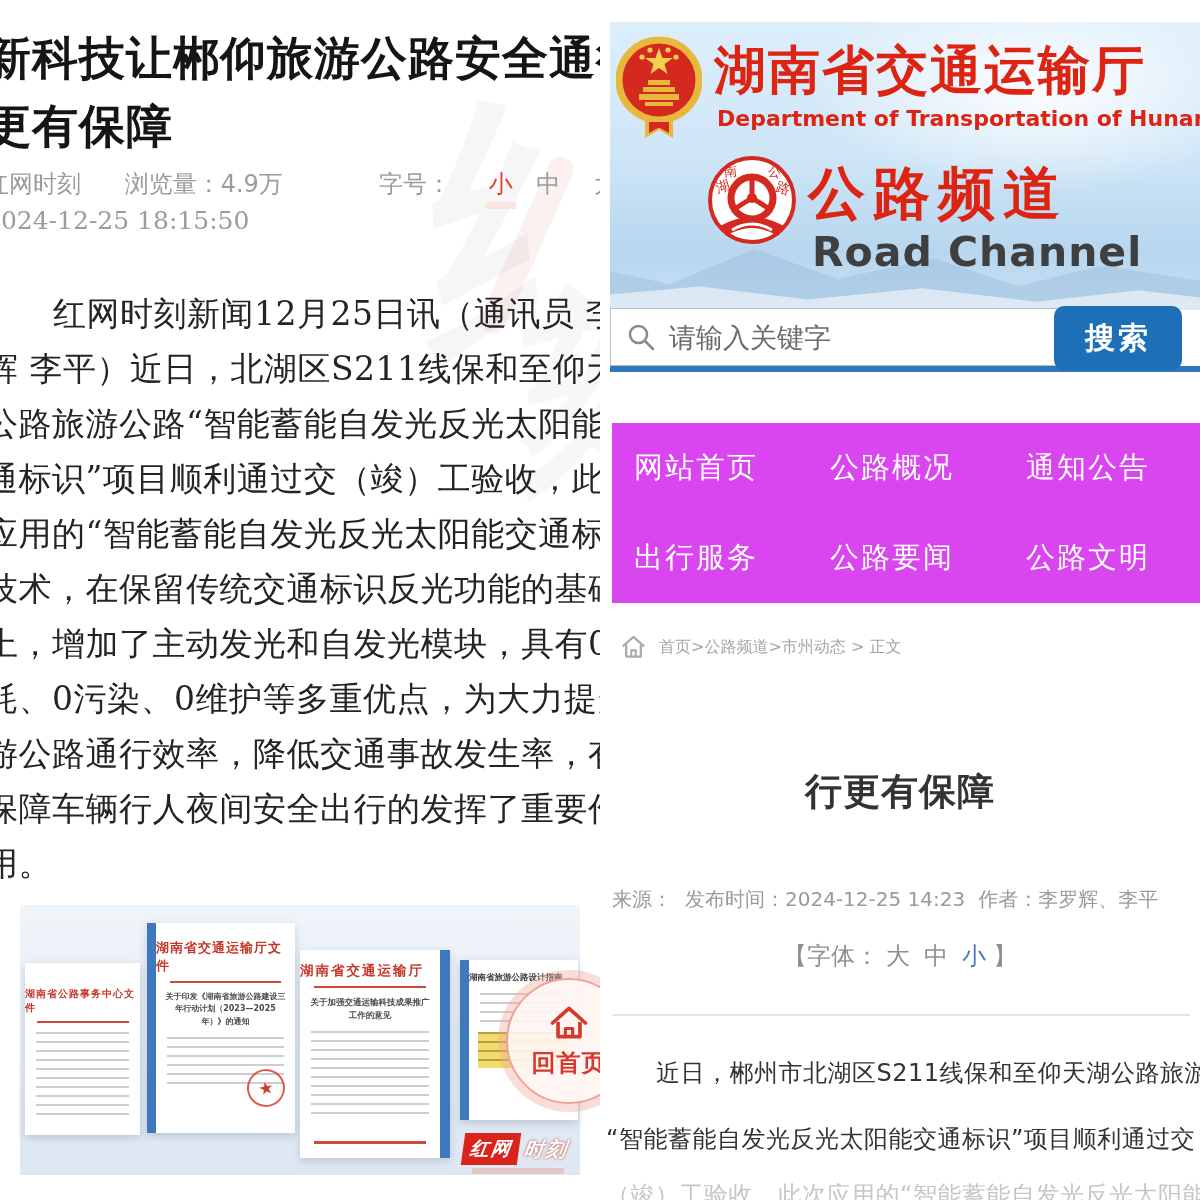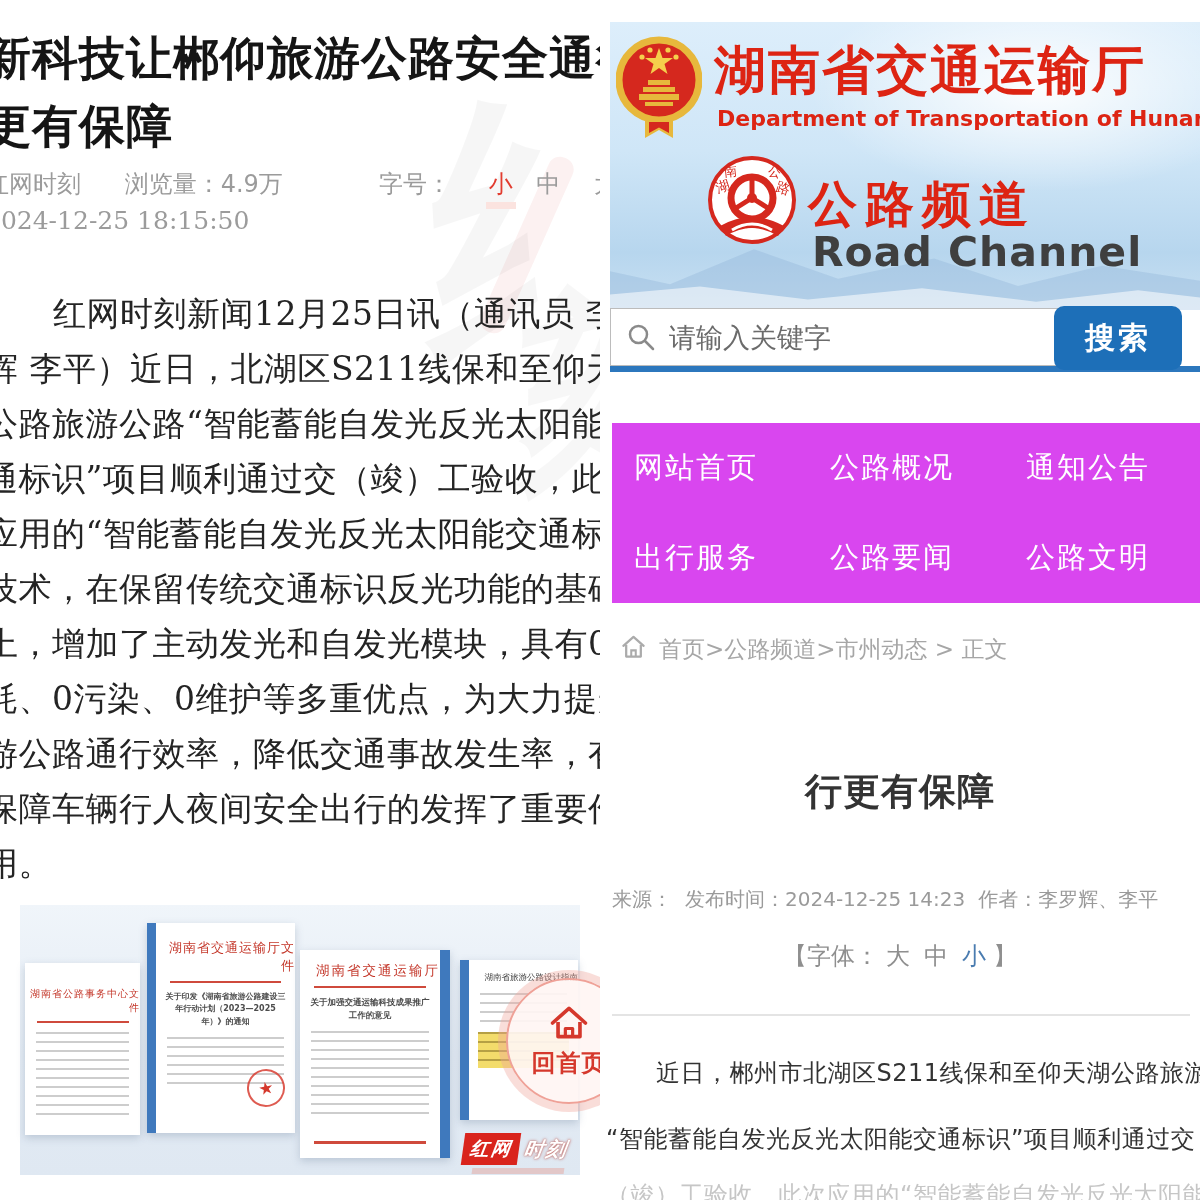--- a/index.html
+++ b/index.html
@@ -32,21 +32,21 @@
   .wm-g1{right:20px;top:20px;}
   .wm-g2{right:-30px;top:220px;font-size:200px;color:rgba(0,0,0,.03);}
   .wm-red{position:absolute;right:130px;top:120px;width:26px;height:190px;background:rgba(214,60,50,.07);
           transform:rotate(24deg);border-radius:12px;}
   
   .l-figure{position:absolute;left:20px;top:905px;width:560px;height:270px;
             background:linear-gradient(180deg,#f0f5fa 0%,#e3ebf4 55%,#dfe8f2 100%);z-index:3;}
   .doc{position:absolute;background:#fff;box-shadow:0 3px 8px rgba(90,110,140,.28);box-sizing:border-box;}
   .doc.spine-l{border-left:9px solid #3f79bd;}
   .doc.spine-r{border-right:10px solid #3f79bd;}
-  .doc-title{display:block;text-align:right;font-weight:400;color:#c4372a;letter-spacing:1px;}
+  .doc-title{display:block;text-align:left;font-weight:700;color:#c4372a;letter-spacing:1px;}
   .doc.dark .doc-title{color:#3a3a3a;}
   .doc-rule{height:2px;background:#cf4a3c;margin:6px auto 0;width:80%;}
   .doc-sub{display:block;text-align:center;font-weight:700;color:#4c4c4c;margin:8px 8px 0;line-height:1.55;}
   .doc-lines{margin:9px 11px;background:repeating-linear-gradient(180deg,#cdcdcd 0 2px,transparent 2px 9px);}
   .doc-highlight{margin:6px 9px 0;height:36px;background:#f3dc6b;
                  background-image:repeating-linear-gradient(180deg,rgba(120,100,30,.5) 0 2px,transparent 2px 9px);}
   .doc-seal{position:absolute;right:10px;bottom:26px;width:34px;height:34px;border:2px solid rgba(216,62,50,.85);
             border-radius:50%;color:#d5382c;font-size:17px;line-height:34px;text-align:center;transform:rotate(-12deg);}
   .doc-rule-bottom{position:absolute;bottom:14px;left:10%;width:80%;height:3px;background:#cf4a3c;}
   .doc-0{left:5px;top:58px;width:115px;height:172px;}
@@ -81,39 +81,39 @@
          background:radial-gradient(closest-side,rgba(255,255,255,.95),rgba(255,255,255,0));}
   .mountain1{position:absolute;bottom:0;left:0;width:100%;height:92px;background:rgba(147,183,217,.40);
     clip-path:polygon(0 100%,0 58%,10% 72%,24% 34%,38% 66%,54% 44%,68% 74%,82% 52%,100% 70%,100% 100%);}
   .mountain2{position:absolute;bottom:0;left:0;width:100%;height:52px;background:rgba(255,255,255,.55);
     clip-path:polygon(0 100%,0 70%,15% 55%,33% 80%,52% 58%,71% 84%,88% 62%,100% 78%,100% 100%);}
   .emblem{position:absolute;left:6px;top:8px;}
   .dept-cn{position:absolute;left:104px;top:14px;font-size:52px;font-weight:700;color:#dd2413;
            white-space:nowrap;letter-spacing:2px;}
   .dept-en{position:absolute;left:107px;top:84px;font-size:22px;font-weight:700;color:#dd2413;white-space:nowrap;}
   .roadlogo{position:absolute;left:98px;top:134px;}
-  .channel-cn{position:absolute;left:198px;top:150px;font-size:49px;font-weight:700;color:#dd2413;
+  .channel-cn{position:absolute;left:198px;top:134px;font-size:57px;font-weight:700;color:#dd2413;
               letter-spacing:8px;white-space:nowrap;}
   .channel-en{position:absolute;left:202px;top:206px;font-size:41px;font-weight:600;color:#3f3f3f;
               letter-spacing:1px;white-space:nowrap;}
   .search-row{position:absolute;left:10px;top:306px;width:590px;height:66px;}
   .search-underbar{position:absolute;left:0;top:60px;width:590px;height:6px;background:#2c77bd;}
   .search-input{position:absolute;left:0;top:2px;width:452px;height:58px;box-sizing:border-box;
                 border:1px solid #bcbcbc;background:#fff;padding:0 12px 0 58px;font-size:27px;color:#555;
                 font-family:"DejaVu Sans","Liberation Sans",sans-serif;outline:none;}
   .search-input::placeholder{color:#6b6b6b;opacity:1;}
   .search-mag{position:absolute;left:16px;top:16px;}
   .search-btn{position:absolute;left:444px;top:0;width:128px;height:64px;background:#1d6fb8;border-radius:10px;
               color:#fff;font-size:30px;font-weight:700;display:flex;align-items:center;justify-content:center;
               letter-spacing:3px;cursor:pointer;}
   .nav{position:absolute;left:12px;top:423px;width:588px;height:180px;background:#d946ef;
        display:grid;grid-template-columns:1fr 1fr 1fr;grid-auto-rows:1fr;align-items:center;}
   .nav-item{color:#fff;font-size:29px;padding-left:22px;letter-spacing:2px;cursor:pointer;white-space:nowrap;}
-  .breadcrumb{position:absolute;left:20px;top:634px;display:flex;gap:12px;
-              color:#a6a6a6;font-size:23px;}
+  .breadcrumb{position:absolute;left:20px;top:634px;display:flex;align-items:center;gap:12px;
+              color:#a6a6a6;font-size:16px;}
   .r-title{position:absolute;left:0;top:712px;width:600px;margin:0;text-align:center;font-size:37px;
            font-weight:700;color:#333;line-height:53px;letter-spacing:1px;}
   .r-meta{position:absolute;left:12px;top:886px;width:588px;display:flex;gap:13px;font-size:20px;
           color:#9a9a9a;white-space:nowrap;}
   .r-fontrow{position:absolute;left:0;top:940px;width:600px;text-align:center;font-size:24px;color:#8f8f8f;}
   .r-fontrow .opt{margin:0 7px;cursor:pointer;}
   .r-fontrow .opt-small{color:#4a7cb0;}
   .r-divider{position:absolute;left:12px;top:1014px;width:578px;height:2px;background:#e4e4e4;}
   .r-body{position:absolute;left:6px;top:1058px;width:592px;font-size:24px;color:#333;letter-spacing:.5px;}
   .r-line{line-height:30px;margin-bottom:36px;white-space:nowrap;}

